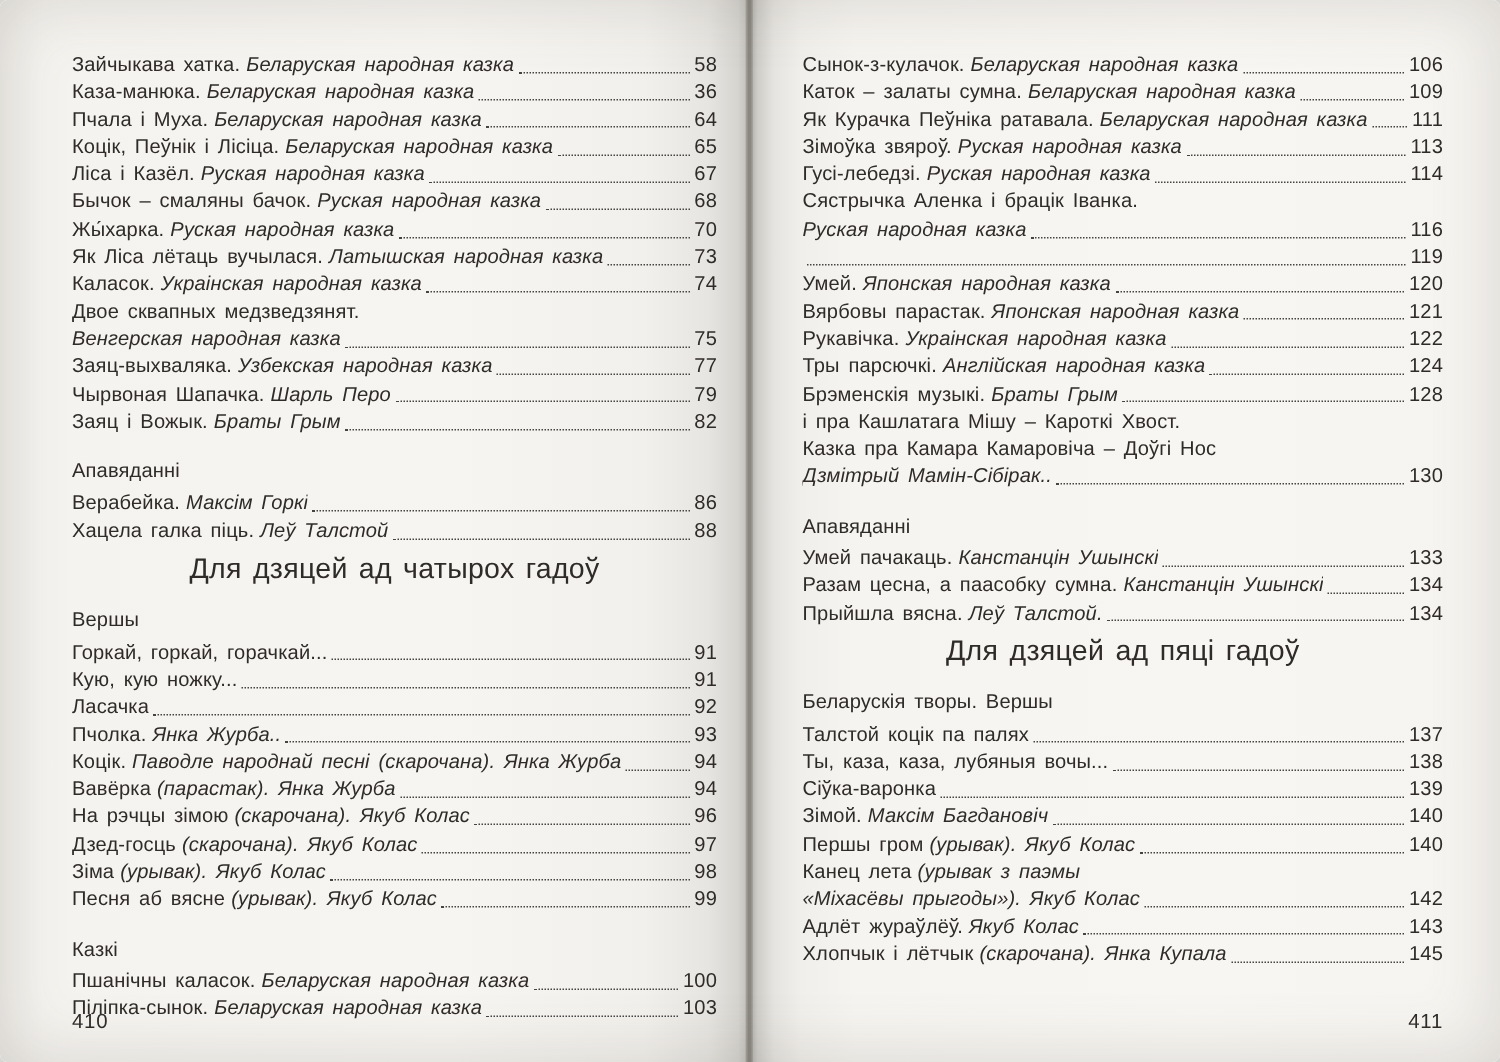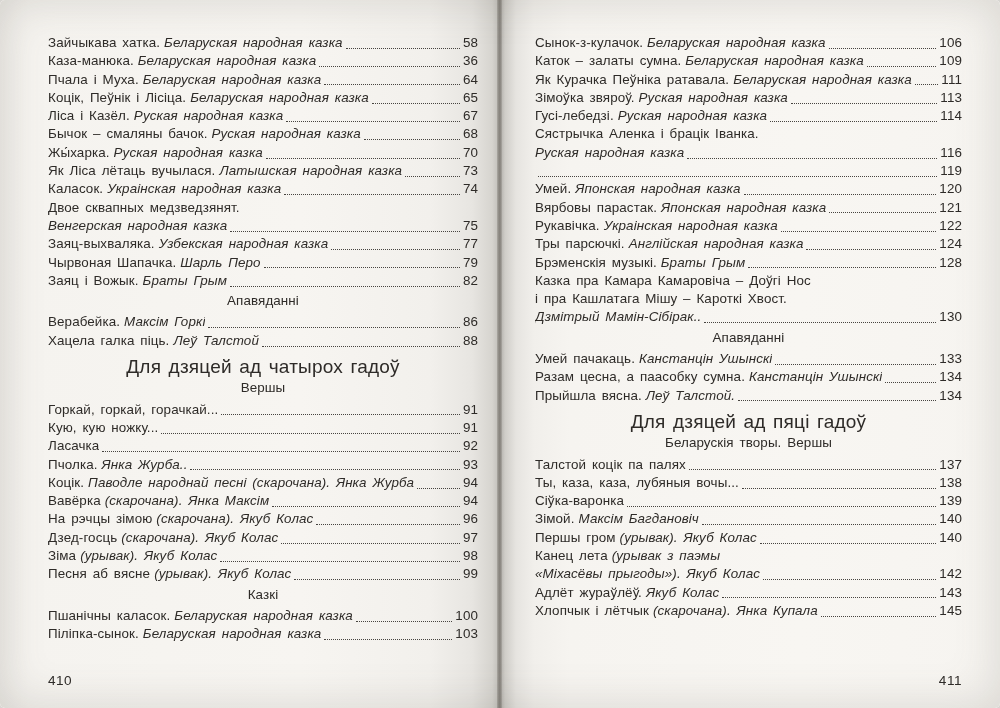--- a/index.html
+++ b/index.html
@@ -47,21 +47,21 @@
   .label { flex: 0 1 auto; overflow: hidden; }
   .t { font-style: normal; }
   .a { font-style: italic; }
   .t + .a { margin-left: 4px; }
   .leader {
     flex: 1 1 auto; min-width: 10px;
     border-bottom: 1.7px dotted #474440;
     margin: 0 3px 3.5px 3px;
   }
   .pg { flex: 0 0 auto; }
-  .sec { text-align: center; margin: 2px 0 3px; }
+  .sec { text-align: left; margin: 15px 0 3px; }
   .bigsec { text-align: center; font-size: 19px; margin: 8px 0 3px; letter-spacing: 0.2px; }
   .pagenum {
     position: absolute; bottom: 20px;
     font-size: 13.6px; letter-spacing: 0.5px;
   }
   .pagenum-left { left: 48px; }
   .pagenum-right { right: 38px; }
 </style>
 </head>
 <body>
@@ -169,21 +169,21 @@
           <span class="label"><span class="t">Пчолка.</span><span class="a">Янка Журба..</span></span>
           <span class="leader"></span>
           <span class="pg">93</span>
         </div>
         <div class="row">
           <span class="label"><span class="t">Коцік.</span><span class="a">Паводле народнай песні (скарочана). Янка Журба</span></span>
           <span class="leader"></span>
           <span class="pg">94</span>
         </div>
         <div class="row">
-          <span class="label"><span class="t">Вавёрка</span><span class="a">(скарочана). Янка Максім</span></span>
+          <span class="label"><span class="t">Вавёрка</span><span class="a">(парастак). Янка Журба</span></span>
           <span class="leader"></span>
           <span class="pg">94</span>
         </div>
         <div class="row">
           <span class="label"><span class="t">На рэчцы зімою</span><span class="a">(скарочана). Якуб Колас</span></span>
           <span class="leader"></span>
           <span class="pg">96</span>
         </div>
         <div class="row">
           <span class="label"><span class="t">Дзед-госць</span><span class="a">(скарочана). Якуб Колас</span></span>
@@ -272,24 +272,24 @@
           <span class="label"><span class="t">Тры парсючкі.</span><span class="a">Англійская народная казка</span></span>
           <span class="leader"></span>
           <span class="pg">124</span>
         </div>
         <div class="row">
           <span class="label"><span class="t">Брэменскія музыкі.</span><span class="a">Браты Грым</span></span>
           <span class="leader"></span>
           <span class="pg">128</span>
         </div>
         <div class="row">
+          <span class="label"><span class="t">і пра Кашлатага Мішу – Кароткі Хвост.</span></span>
+        </div>
+        <div class="row">
           <span class="label"><span class="t">Казка пра Камара Камаровіча – Доўгі Нос</span></span>
-        </div>
-        <div class="row">
-          <span class="label"><span class="t">і пра Кашлатага Мішу – Кароткі Хвост.</span></span>
         </div>
         <div class="row">
           <span class="label"><span class="a">Дзмітрый Мамін-Сібірак..</span></span>
           <span class="leader"></span>
           <span class="pg">130</span>
         </div>
         <div class="sec">Апавяданні</div>
         <div class="row">
           <span class="label"><span class="t">Умей пачакаць.</span><span class="a">Канстанцін Ушынскі</span></span>
           <span class="leader"></span>

